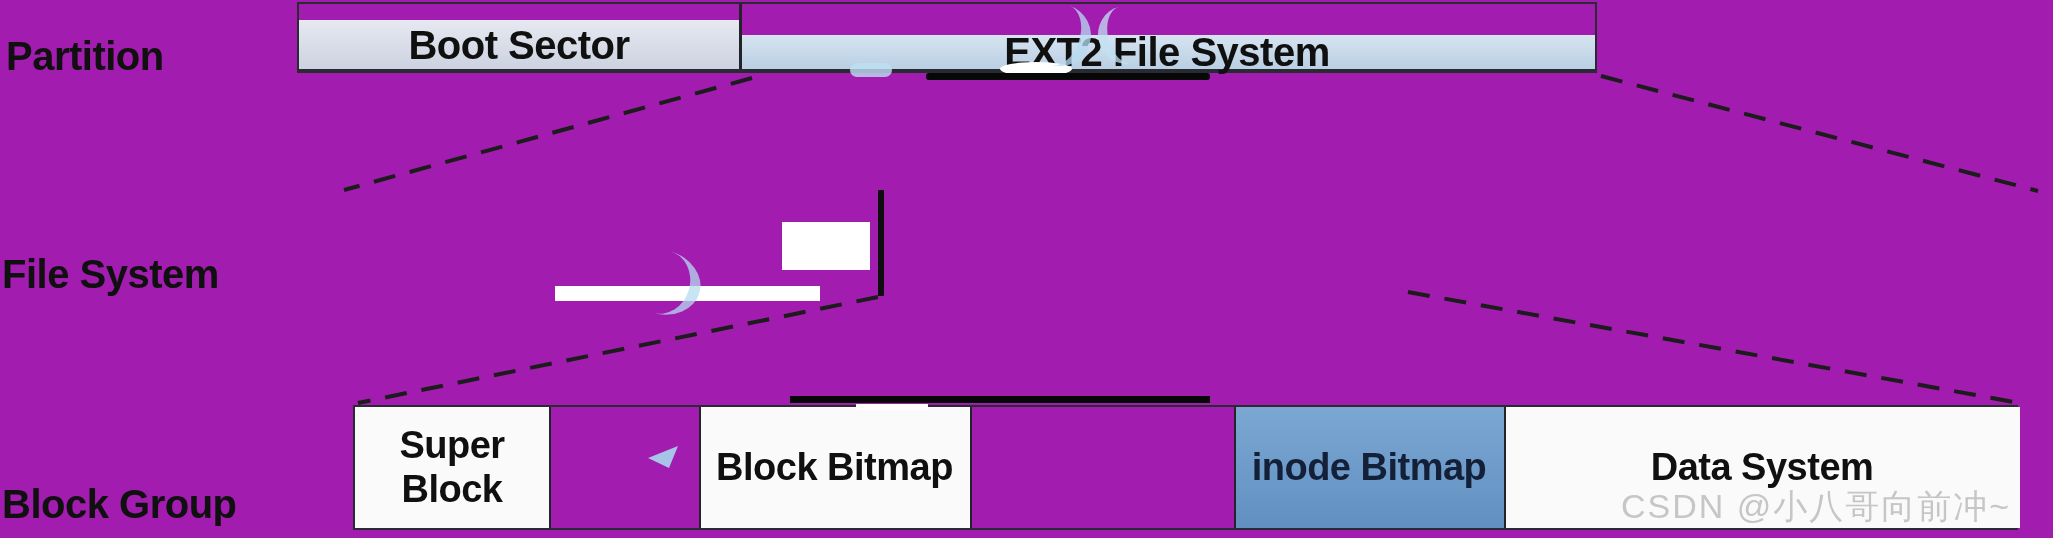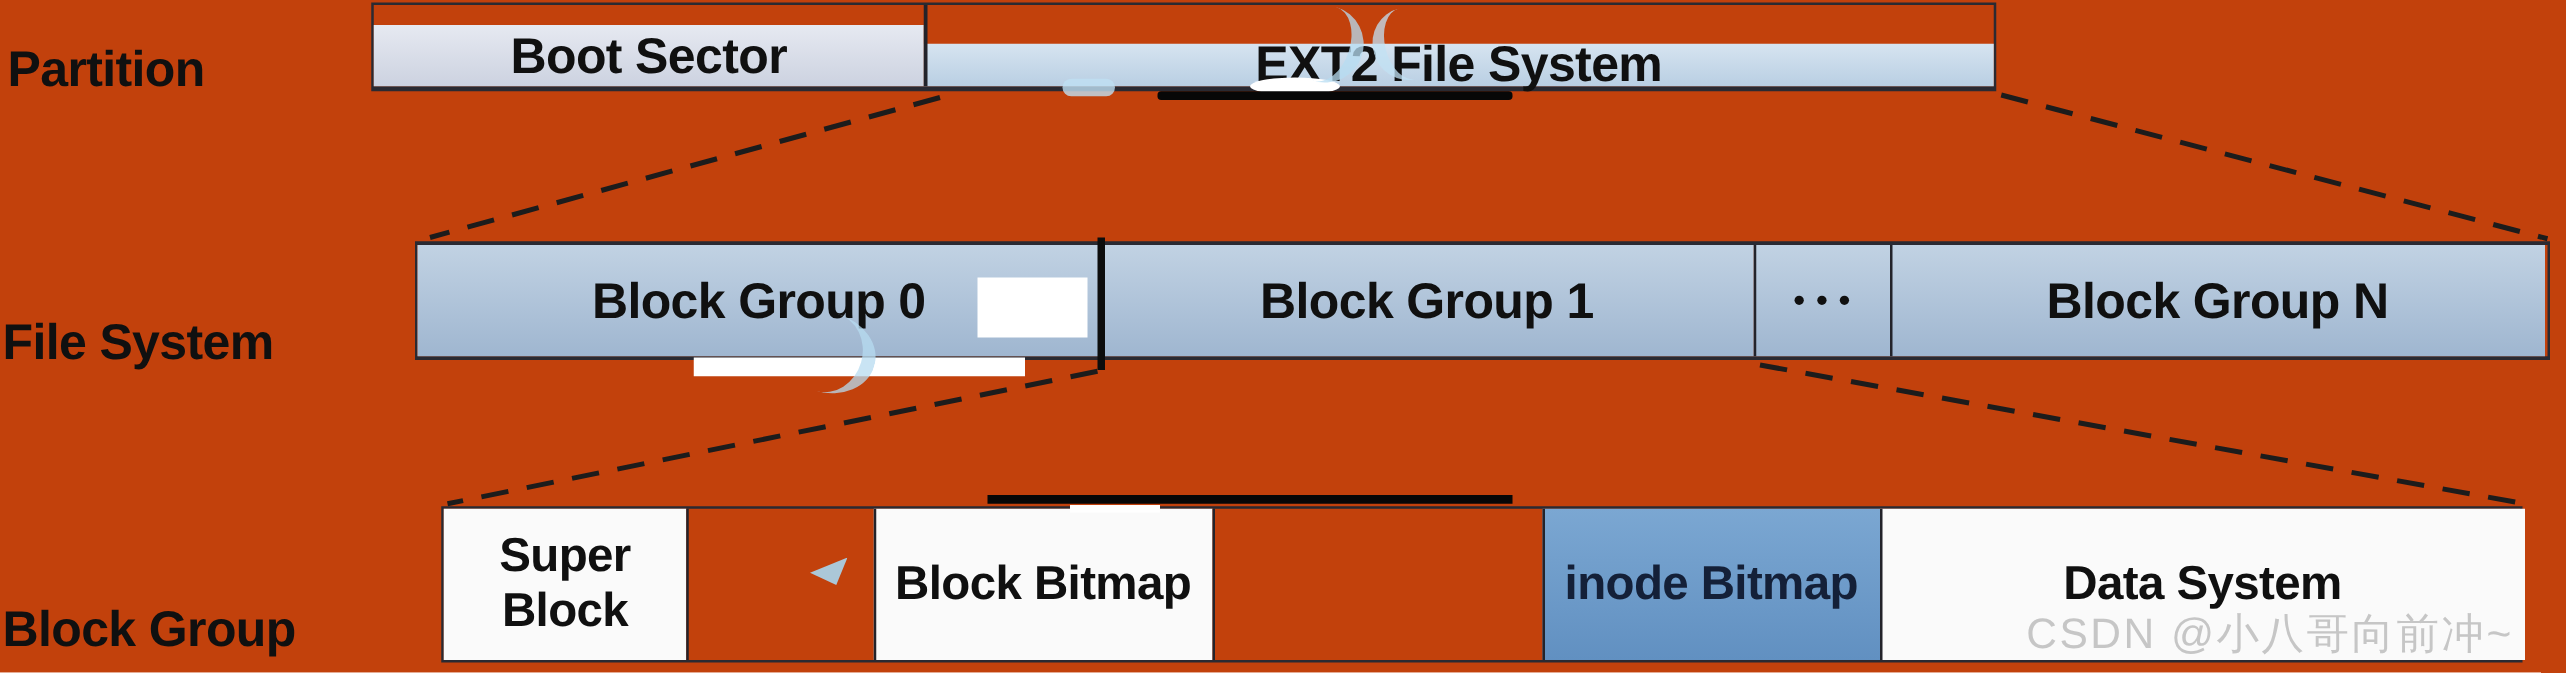--- a/index.html
+++ b/index.html
@@ -1,19 +1,19 @@
 <!DOCTYPE html>
 <html><head>
 <meta charset="utf-8">
 <style>
   html, body { margin: 0; padding: 0; background: #ffffff; }
   #canvas {
     position: relative;
     width: 2053px; height: 538px;
-    background: #c2410c;
+    background: #a21caf;
     overflow: hidden;
     font-family: "Liberation Sans", "DejaVu Sans", sans-serif;
     color: #101010;
   }
   .row-label {
     position: absolute;
     font-size: 40px;
     font-weight: 600;
     letter-spacing: -0.5px;
     color: #101010;
@@ -86,28 +86,20 @@
   <div class="row-label" style="left:6px; top:34px;">Partition</div>
   <div class="row-label" style="left:2px; top:252px;">File System</div>
   <div class="row-label" style="left:2px; top:482px;">Block Group</div>
 
   <div id="row-partition" class="rowbox">
     <div class="cell boot-bg" style="left:0; width:440px;margin-top:16px;">Boot Sector</div>
     <div class="cell ext2-bg" style="left:440px; width:856px;">EXT2 File System</div>
     <div class="divider" style="left:440px; width:3px;"></div>
   </div>
 
-  <div id="row-filesystem" class="rowbox">
-    <div class="cell group-bg" style="left:0; width:546px;">Block Group 0</div>
-    <div class="cell group-bg" style="left:546px; width:523px;">Block Group 1</div>
-    <div class="cell group-bg dots-cell" style="left:1069px; width:109px;">•••</div>
-    <div class="cell group-bg" style="left:1178px; width:524px;">Block Group N</div>
-    <div class="divider" style="left:1069px;"></div>
-    <div class="divider" style="left:1178px;"></div>
-  </div>
 
   <div id="row-blockgroup" class="rowbox">
     <div class="cell cell3 white-bg" style="left:0; width:194px;">Super Block</div>
     <div class="cell cell3 white-bg" style="left:344px; width:271px;">Block Bitmap</div>
     <div class="cell cell3 inode-table-bg" style="left:879px; width:270px;">inode Bitmap</div>
     <div class="cell cell3 white-bg" style="left:1149px; width:516px;">Data System</div>
     <div class="divider" style="left:194px;"></div>
     <div class="divider" style="left:344px;"></div>
     <div class="divider" style="left:615px;"></div>
     <div class="divider" style="left:879px;"></div>

